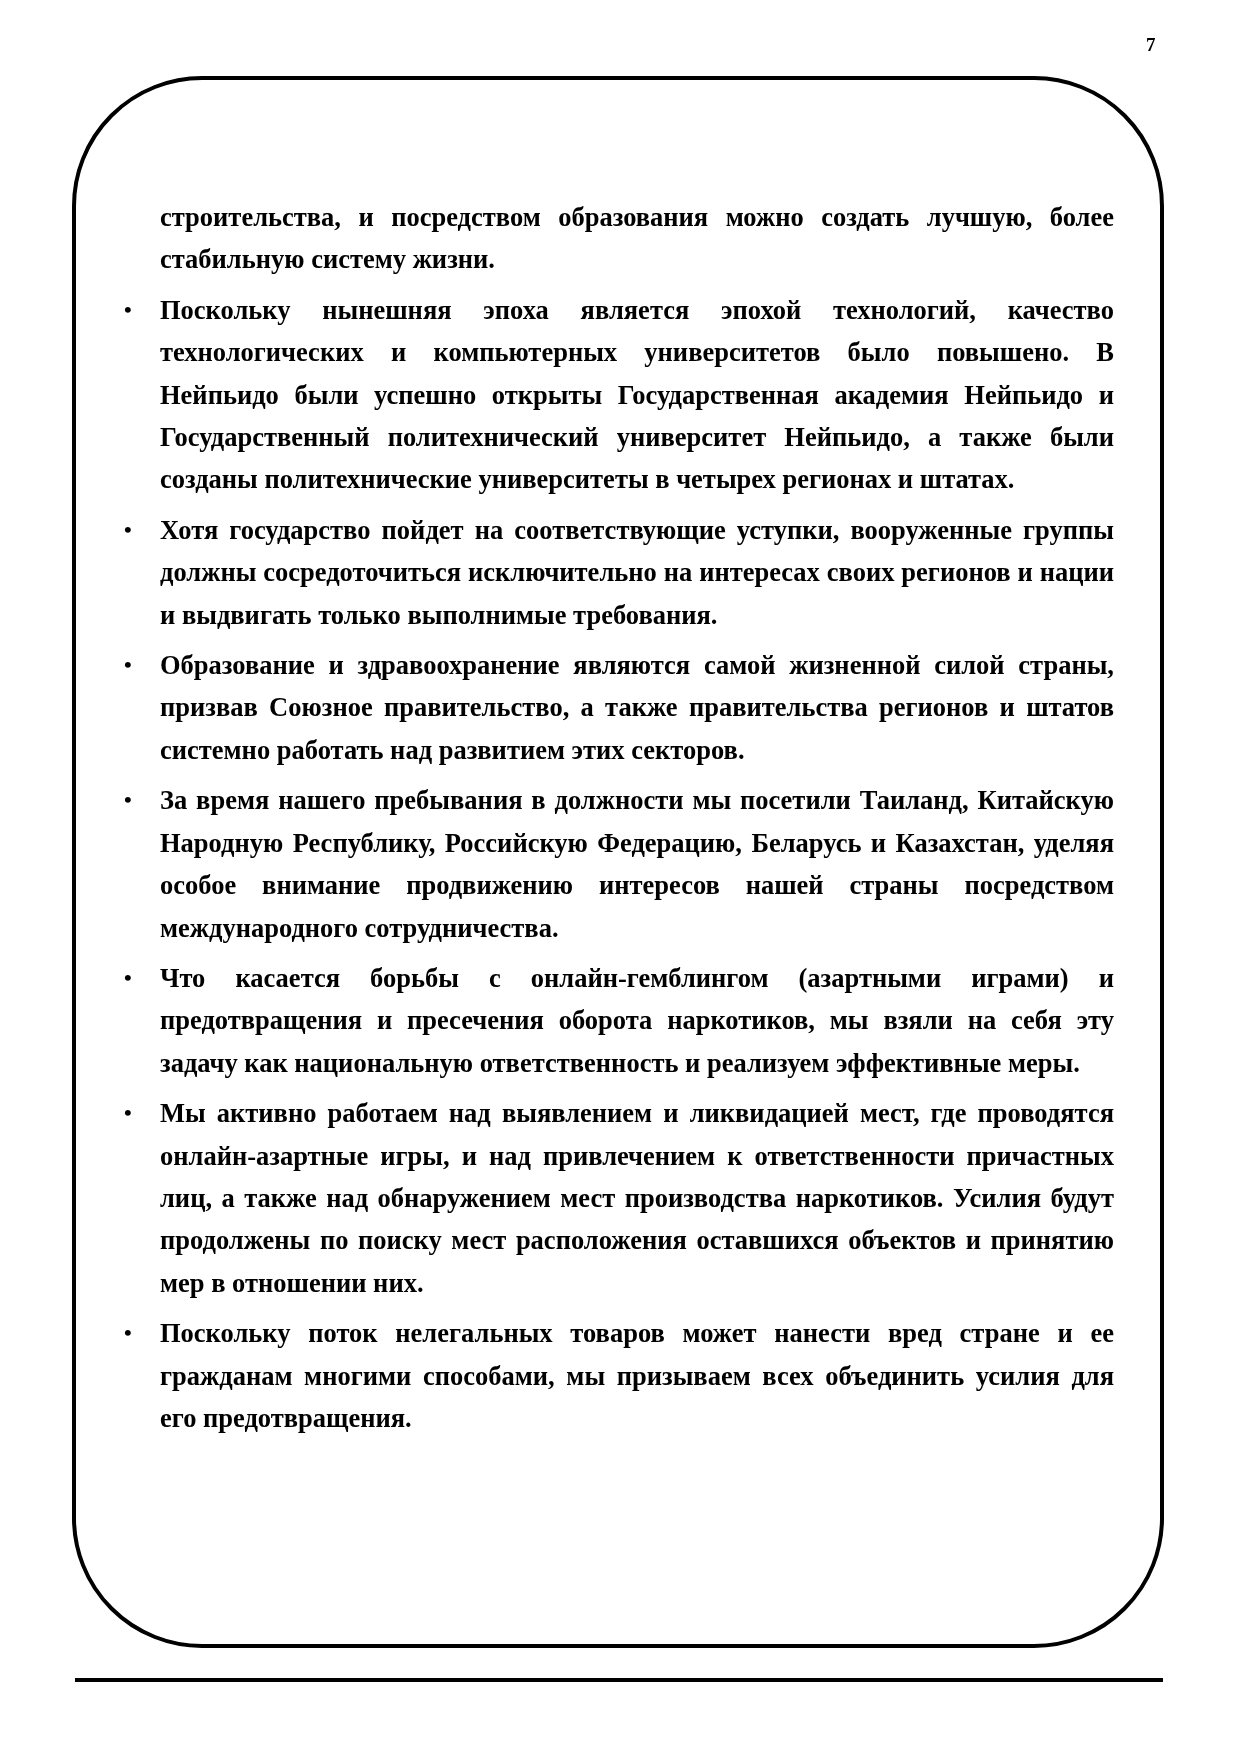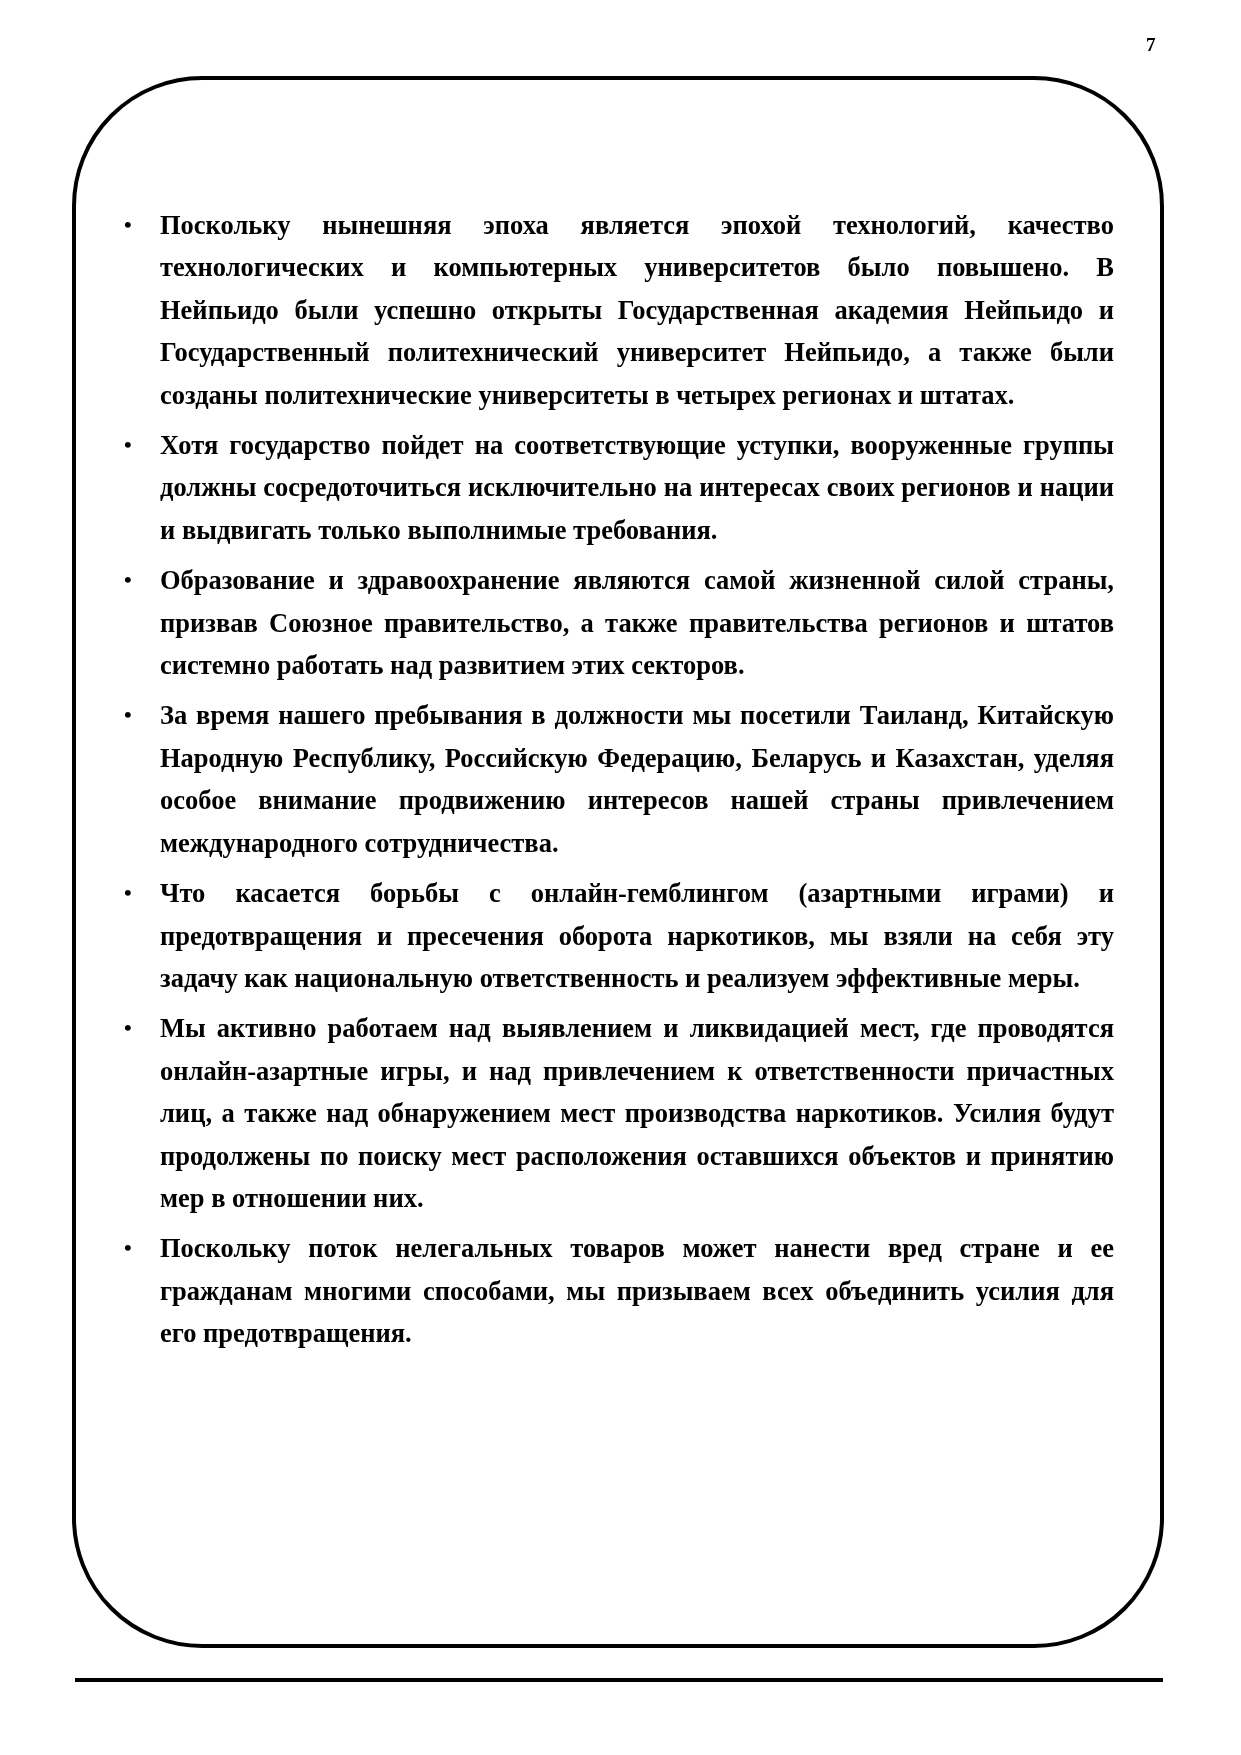--- a/index.html
+++ b/index.html
@@ -17,36 +17,37 @@
   .rule { position: absolute; left: 75px; top: 1678px; width: 1088px; height: 4px; background: #000; }
 </style>
 </head>
 <body>
 
 <div class="page-number">7</div>
 
 <div class="frame"></div>
 
 <div class="content">
+  <p class="para">строительства, и посредством образования можно создать лучшую, более стабильную систему жизни.</p>
   <ul class="list">
     <li>
       <span class="bullet">•</span>
       <span>Поскольку нынешняя эпоха является эпохой технологий, качество технологических и компьютерных университетов было повышено. В Нейпьидо были успешно открыты Государственная академия Нейпьидо и Государственный политехнический университет Нейпьидо, а также были созданы политехнические университеты в четырех регионах и штатах.</span>
     </li>
     <li>
       <span class="bullet">•</span>
       <span>Хотя государство пойдет на соответствующие уступки, вооруженные группы должны сосредоточиться исключительно на интересах своих регионов и нации и выдвигать только выполнимые требования.</span>
     </li>
     <li>
       <span class="bullet">•</span>
       <span>Образование и здравоохранение являются самой жизненной силой страны, призвав Союзное правительство, а также правительства регионов и штатов системно работать над развитием этих секторов.</span>
     </li>
     <li>
       <span class="bullet">•</span>
-      <span>За время нашего пребывания в должности мы посетили Таиланд, Китайскую Народную Республику, Российскую Федерацию, Беларусь и Казахстан, уделяя особое внимание продвижению интересов нашей страны привлечением международного сотрудничества.</span>
+      <span>За время нашего пребывания в должности мы посетили Таиланд, Китайскую Народную Республику, Российскую Федерацию, Беларусь и Казахстан, уделяя особое внимание продвижению интересов нашей страны посредством международного сотрудничества.</span>
     </li>
     <li>
       <span class="bullet">•</span>
       <span>Что касается борьбы с онлайн-гемблингом (азартными играми) и предотвращения и пресечения оборота наркотиков, мы взяли на себя эту задачу как национальную ответственность и реализуем эффективные меры.</span>
     </li>
     <li>
       <span class="bullet">•</span>
       <span>Мы активно работаем над выявлением и ликвидацией мест, где проводятся онлайн-азартные игры, и над привлечением к ответственности причастных лиц, а также над обнаружением мест производства наркотиков. Усилия будут продолжены по поиску мест расположения оставшихся объектов и принятию мер в отношении них.</span>
     </li>
     <li>

